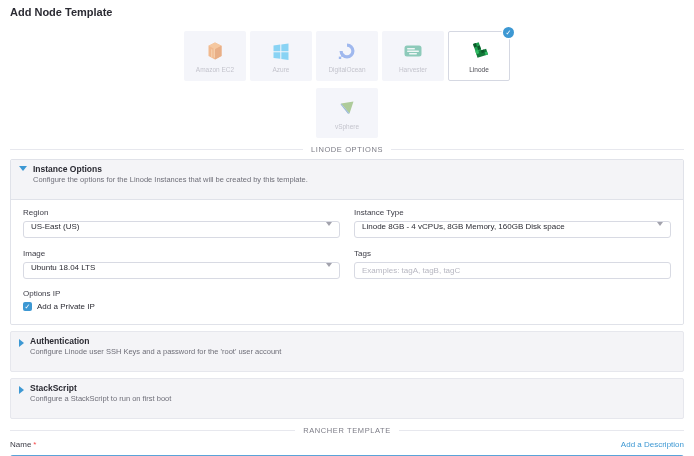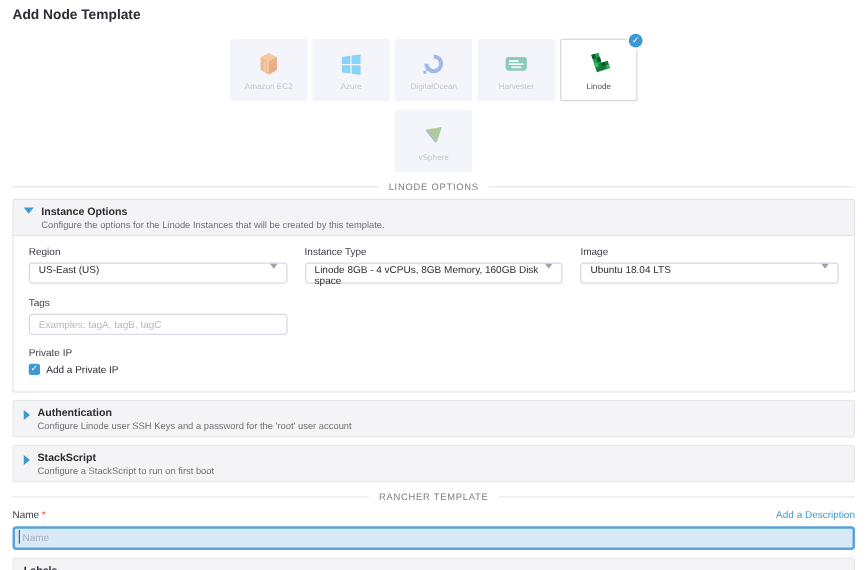--- a/index.html
+++ b/index.html
@@ -25,34 +25,34 @@
     background:var(--primary); color:#fff; font-size:7px; line-height:11px; text-align:center;
     box-shadow:0 0 0 1.5px #fff; }
 
   
   .rule-heading { display:flex; align-items:center; gap:8px; margin-top:7px;
     font-size:7.5px; letter-spacing:.6px; color:var(--heading_muted); }
   .rule-heading::before, .rule-heading::after { content:""; flex:1; height:1px; background:#e7e8ee; }
 
   
   .section-box { margin-top:5px; border:1px solid var(--border); border-radius:2px; }
-  .section-header { background:var(--section_bg); padding:4px 8px 4px; display:flex; gap:6px;
+  .section-header { background:var(--section_bg); padding:4px 8px 15px; display:flex; gap:6px;
     cursor:pointer; border-radius:2px; }
   .section-box > .section-header { border-bottom:1px solid var(--border); border-radius:2px 2px 0 0; }
   .collapsed-bar { margin-top:6px; border:1px solid #e6e7ed; border-radius:2px; }
   .sec-title { font-size:8.5px; font-weight:700; color:var(--title_text); }
   .sec-desc { font-size:7.5px; color:var(--muted); margin-top:1px; }
   .caret { width:0; height:0; margin-top:2px; flex:0 0 auto; }
   .caret.down { border-left:4px solid transparent; border-right:4px solid transparent;
     border-top:5px solid var(--primary); }
   .caret.right { border-top:4px solid transparent; border-bottom:4px solid transparent;
     border-left:5px solid var(--primary); margin-top:3px; }
 
   .section-body { padding:8px 12px 13px; background:#fff; border-radius:0 0 2px 2px; }
-  .grid2 { display:grid; grid-template-columns:1fr 1fr 1fr; column-gap:14px; row-gap:11px; }
+  .grid2 { display:grid; grid-template-columns:1fr 1fr; column-gap:14px; row-gap:11px; }
   .field-label { font-size:8px; color:#3c3c46; margin-bottom:4px; }
   .select, .text-input { position:relative; height:17px; border:1px solid #d8dae3; border-radius:3px;
     background:#fff; font-size:8px; color:var(--title_text); display:flex; 
     padding:0 7px; width:100%; }
   .select { cursor:pointer; justify-content:space-between; }
   .sel-caret { width:0; height:0; border-left:3px solid transparent; border-right:3px solid transparent;
     border-top:4px solid #a2a2ac; }
   input.text-input { font-family:"Liberation Sans",sans-serif; outline:none; }
   input.text-input::placeholder { color:#b7b7c1; }
 
@@ -192,21 +192,21 @@
             <span>Ubuntu 18.04 LTS</span>
             <span class="sel-caret"></span>
           </div>
         </div>
         <div>
           <div class="field-label">Tags</div>
           <input class="text-input" type="text" placeholder="Examples: tagA, tagB, tagC" style="">
         </div>
       </div>
       <div style="margin-top:10px;">
-        <div class="field-label">Private IP</div>
+        <div class="field-label">Options IP</div>
         <div class="checkbox-row">
           <span class="checkbox">✓</span>
           <span class="checkbox-label">Add a Private IP</span>
         </div>
       </div>
     </div>
   </div>
 
   <div class="section-header collapsed-bar">
     <span class="caret right"></span>

